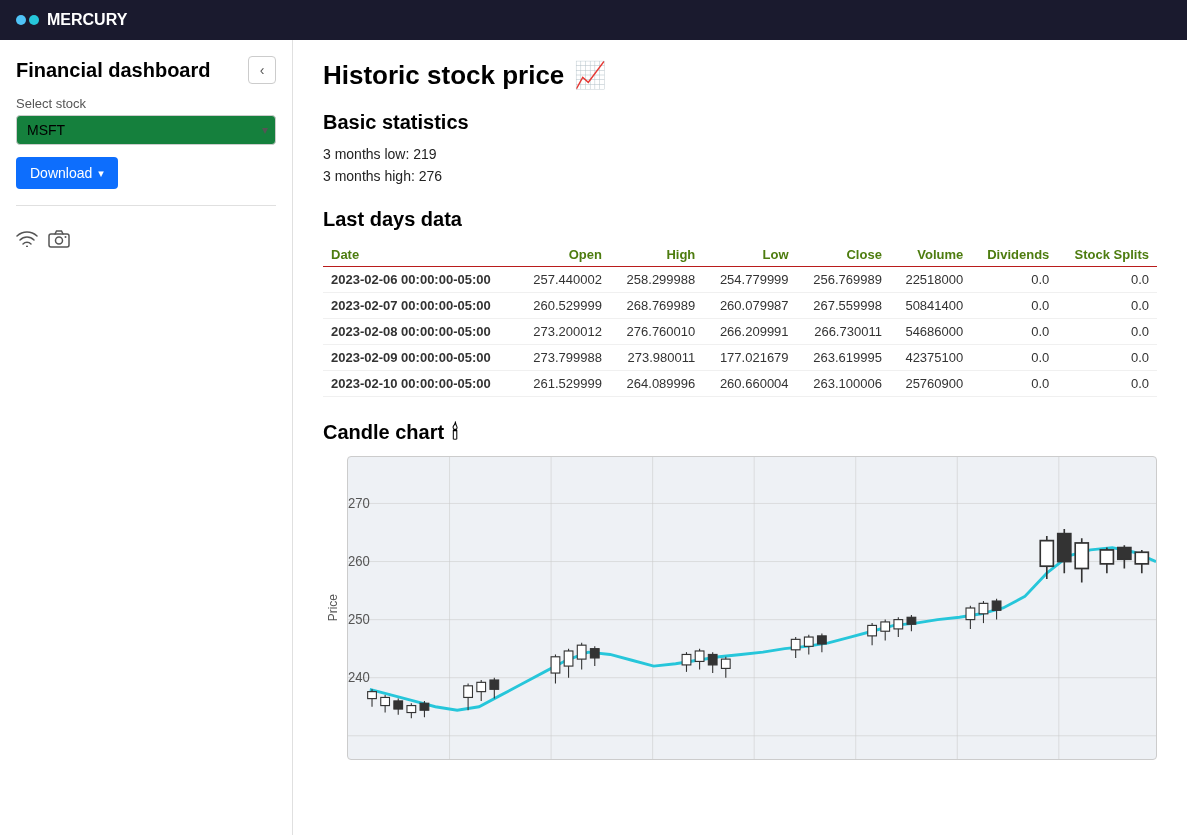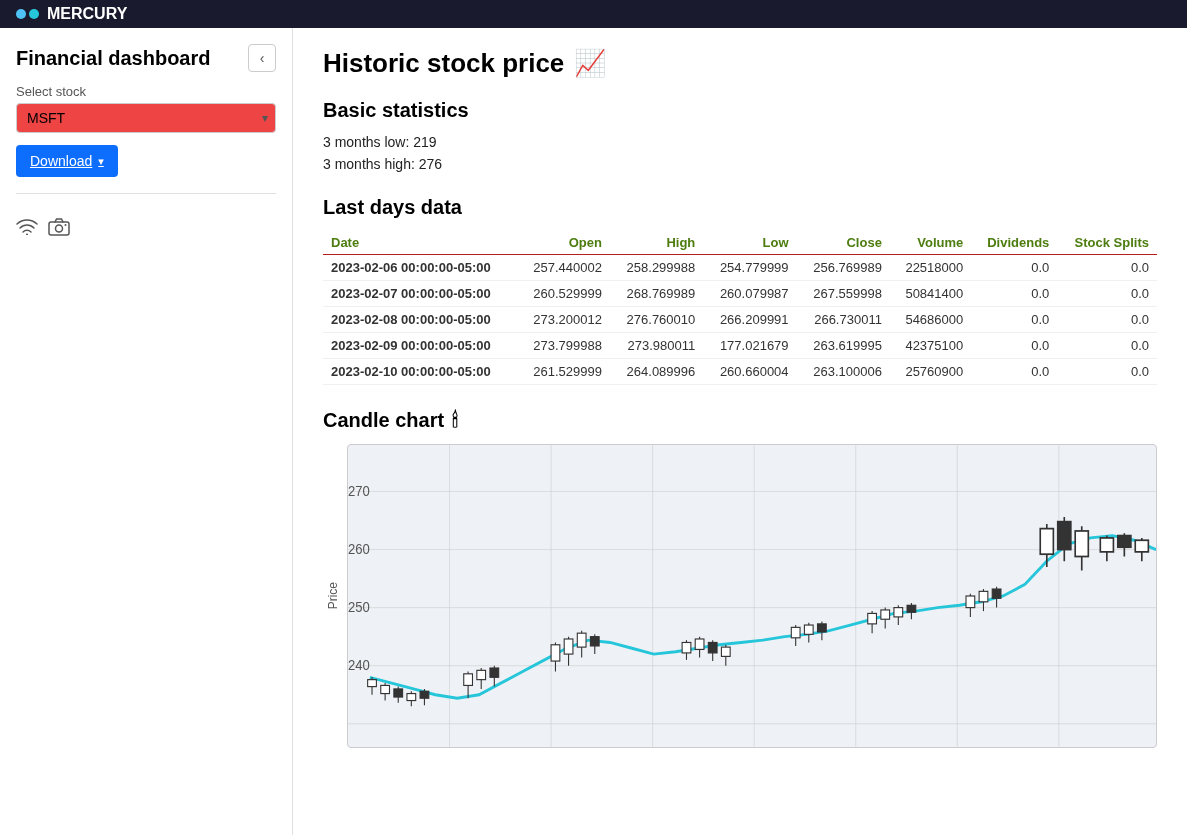--- a/index.html
+++ b/index.html
@@ -1,21 +1,21 @@
 <!DOCTYPE html>
 <html><head>
   <meta charset="utf-8">
   <style>
     * { box-sizing: border-box; margin: 0; padding: 0; }
     body { font-family: -apple-system, BlinkMacSystemFont, 'Segoe UI', sans-serif; font-size: 14px; background: #fff; display: flex; flex-direction: column; height: 835px; overflow: hidden; }
 
     
     #navbar {
       background: #1a1a2e;
-      height: 28px;
+      height: 40px;
       display: flex;
       align-items: center;
       padding: 0 16px;
       flex-shrink: 0;
     }
     #navbar .brand {
       display: flex;
       align-items: center;
       gap: 8px;
       color: #fff;
@@ -70,21 +70,21 @@
       position: relative;
       display: flex;
     }
     .stock-select-wrapper select {
       appearance: none;
       width: 100%;
       padding: 6px 42px 6px 10px;
       border: 1px solid #ccc;
       border-radius: 4px;
       font-size: 14px;
-      background: #ef4444;
+      background: #15803d;
       cursor: pointer;
     }
     .stock-select-wrapper .chevron {
       position: absolute;
       right: 8px;
       top: 50%;
       transform: translateY(-50%);
       pointer-events: none;
       color: #555;
       font-size: 12px;
@@ -94,21 +94,20 @@
       color: #fff;
       border: none;
       border-radius: 4px;
       padding: 8px 14px;
       font-size: 14px;
       cursor: pointer;
       display: inline-flex;
       align-items: center;
       gap: 6px;
       width: fit-content;
-      text-decoration: underline;
     }
     .download-btn .caret {
       font-size: 11px;
     }
     .sidebar-icons {
       display: flex;
       gap: 10px;
       align-items: center;
       margin-top: 8px;
     }

